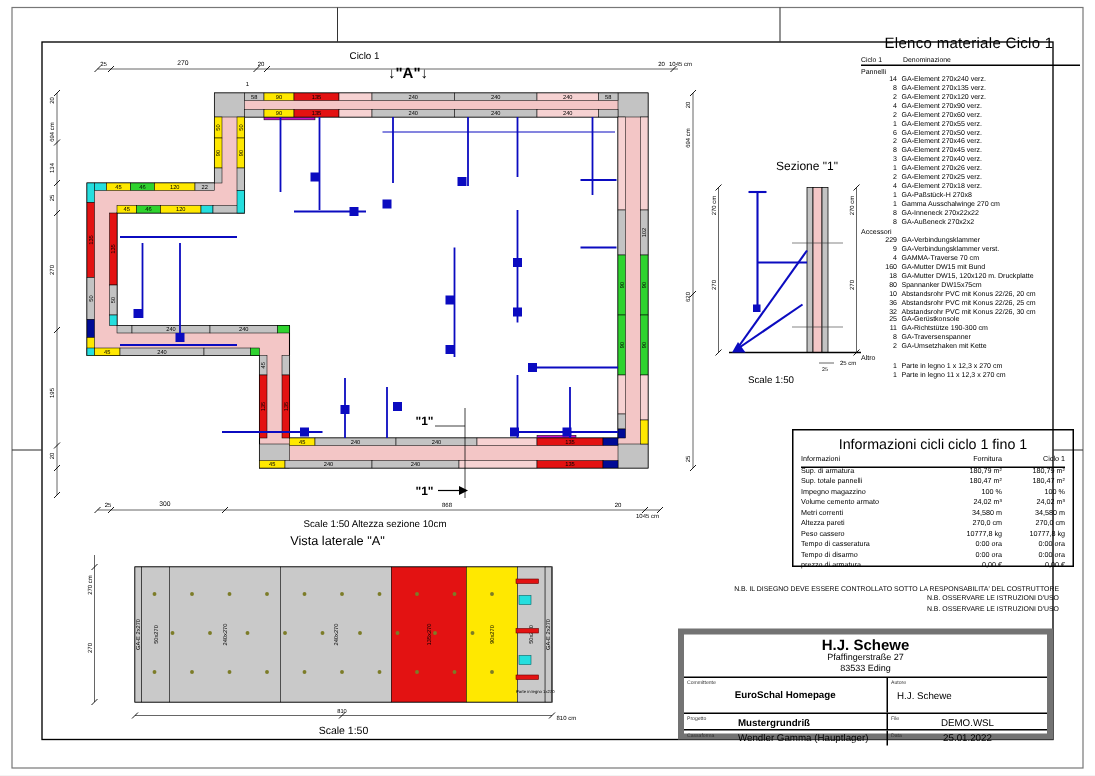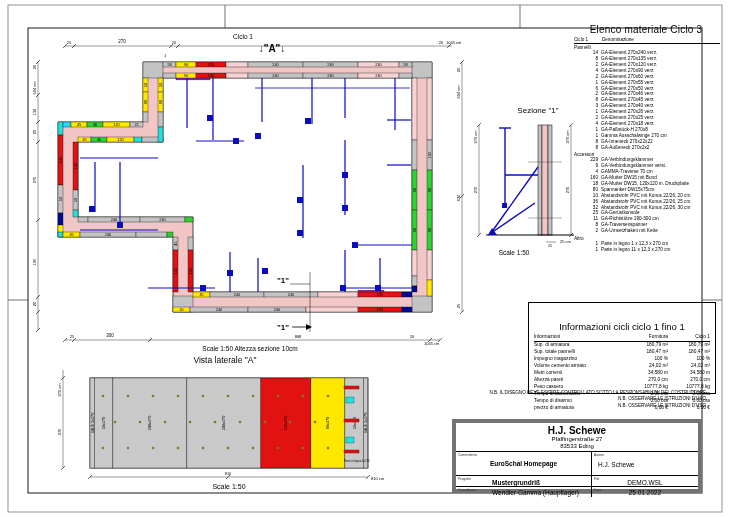--- a/index.html
+++ b/index.html
@@ -10,21 +10,21 @@
   
   #materials{left:572px;top:24px;width:148px;color:#000;}
   #materials .mtitle{font-size:10px;text-align:center;letter-spacing:.2px;}
   #materials .mhead{display:flex;font-size:4.6px;border-bottom:.6px solid #000;margin:2px 0 1px 2px;padding-bottom:.5px;}
   #materials .mhead .h1{width:28px;}
   .mat-group{font-size:4.7px;margin:1.5px 0 0 2px;}
   .mat-row{display:flex;font-size:4.7px;line-height:1.26;}
   .mat-row .q{width:26px;text-align:right;}
   .mat-row .n{padding-left:3px;white-space:nowrap;}
   
-  #infobox{left:528px;top:302px;width:188px;height:92px;border:1px solid #000;padding:18px 5px;box-sizing:border-box;}
+  #infobox{left:528px;top:286px;width:188px;height:92px;border:1px solid #000;padding:4px 5px;box-sizing:border-box;}
   #infobox .ititle{font-size:9.5px;text-align:center;margin-bottom:2px;}
   .info-head,.info-row{display:flex;font-size:4.8px;line-height:1.45;}
   .info-head{border-bottom:.6px solid #000;}
   .info-head .c0,.info-row .c0{flex:1;text-align:left;}
   .info-head .c1,.info-row .c1{width:46px;text-align:right;}
   .info-head .c2,.info-row .c2{width:42px;text-align:right;}
   
   #notes{left:420px;top:390px;width:286px;text-align:right;font-size:4.6px;line-height:1.4;color:#000;}
   
   #titleblock{left:452px;top:419px;width:250px;height:74px;border:4px solid #737373;box-sizing:border-box;font-size:6.5px;}
@@ -374,21 +374,21 @@
       <line x1="90" y1="477" x2="368" y2="477" stroke="#333" stroke-width="0.5"></line>
       <line x1="88" y1="479" x2="92" y2="475" stroke="#000" stroke-width="0.6"></line>
       <line x1="226" y1="479" x2="230" y2="475" stroke="#000" stroke-width="0.6"></line>
       <line x1="366" y1="479" x2="370" y2="475" stroke="#000" stroke-width="0.6"></line>
       <text x="228" y="475" font-size="3.8" text-anchor="middle">810</text>
       <text x="371" y="480" font-size="4" text-anchor="start">810 cm</text>
       <text x="229" y="489" font-size="7" text-anchor="middle">Scale 1:50</text>
     </svg>
 
   <div id="materials" class="abs">
-    <div class="mtitle">Elenco materiale  Ciclo 3</div>
+    <div class="mtitle">Elenco materiale  Ciclo 1</div>
     <div class="mhead">
       <span class="h1">Ciclo 1</span>
       <span class="h2">Denominazione</span>
     </div>
     <div id="mat-rows">
         <div class="mat-group">Pannelli</div>
         <div class="mat-row">
           <span class="q">14</span>
           <span class="n">GA-Element 270x240 verz.</span>
         </div>

